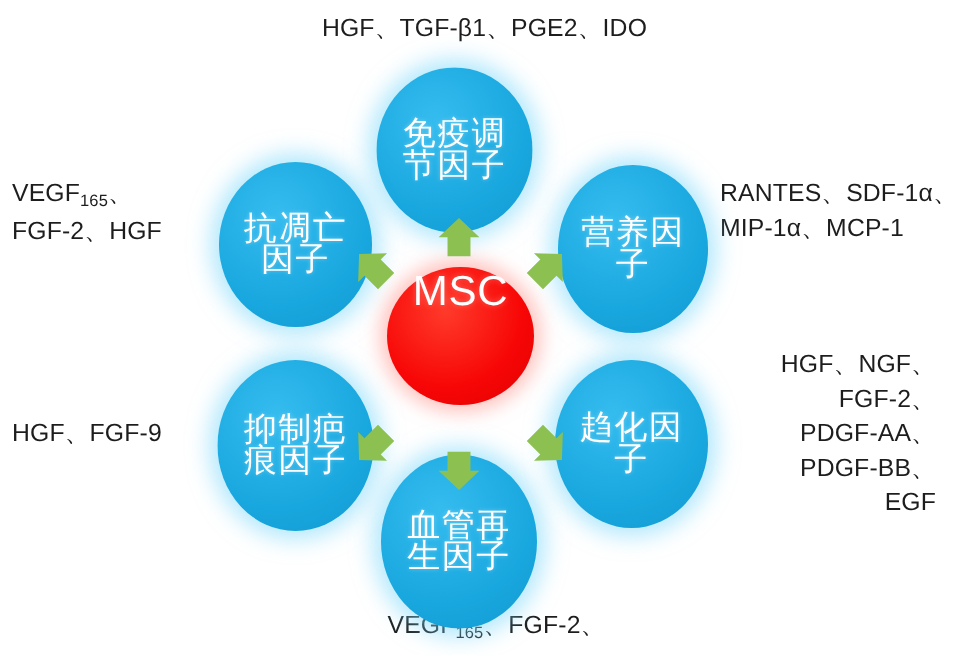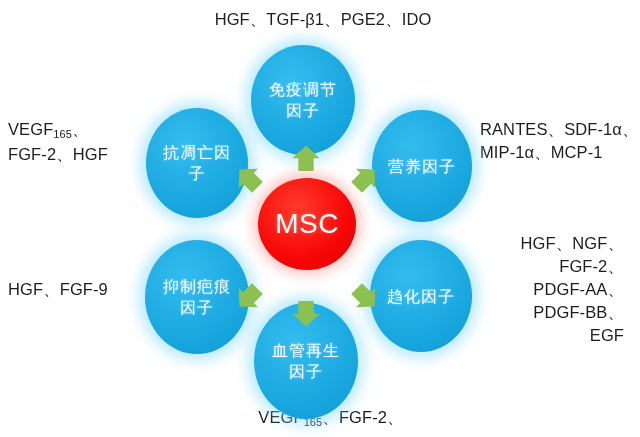--- a/index.html
+++ b/index.html
@@ -55,21 +55,21 @@
     box-shadow: 0 0 14px 6px rgba(120, 215, 250, 0.55);
     display: flex;
     align-items: center;
     justify-content: center;
     text-align: center;
     box-sizing: border-box;
   }
   .node-label {
     color: #ffffff;
     font-family: "DejaVu Sans", "Liberation Sans", sans-serif;
-    font-size: 16px;
+    font-size: 22px;
     line-height: 21px;
     letter-spacing: 1px;
     text-shadow: 0 0 3px rgba(255,255,255,0.35);
     padding: 0 12px;
   }
 
   #node-immune   { left: 251px; top: 45px;  width: 104px; height: 110px; }
   #node-chemo    { left: 372px; top: 110px; width: 100px; height: 112px; }
   #node-trophic  { left: 370px; top: 240px; width: 102px; height: 112px; }
   #node-angio    { left: 254px; top: 303px; width: 104px; height: 116px; }
@@ -81,21 +81,20 @@
     position: absolute;
     left: 258px;
     top: 178px;
     width: 98px;
     height: 92px;
     border-radius: 50%;
     background: #fa0a0a;
     background-image: radial-gradient(circle at 40% 32%, #ff3a2a 0%, #f70606 60%, #e00202 100%);
     box-shadow: 0 0 12px 5px rgba(255, 140, 130, 0.5);
     display: flex;
-    align-items: center;
     justify-content: center;
   }
   #node-center .center-label {
     color: #ffffff;
     font-size: 28px;
     font-weight: normal;
     letter-spacing: 0.5px;
     font-family: "Liberation Sans", "DejaVu Sans", sans-serif;
     text-shadow: 0 0 4px rgba(255,255,255,0.3);
   }

